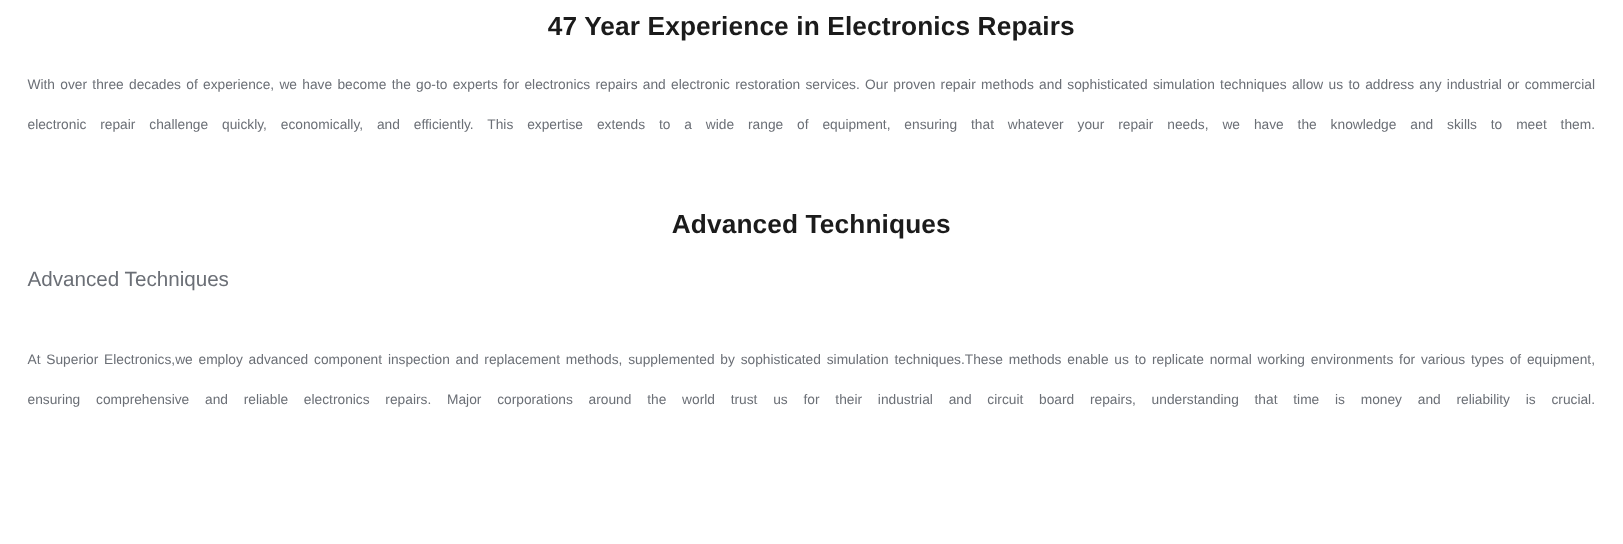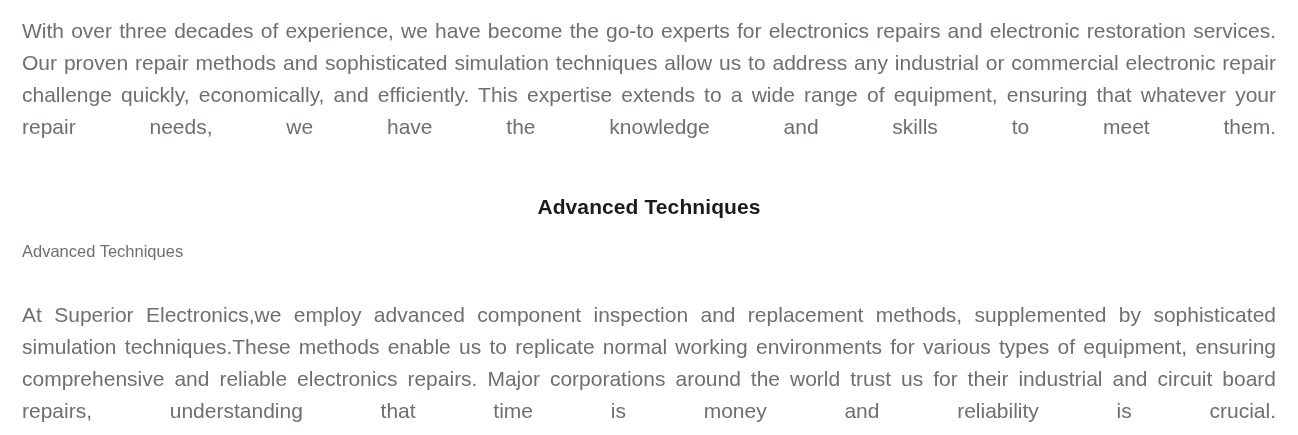--- a/index.html
+++ b/index.html
@@ -36,21 +36,21 @@
   #heading-primary {
     padding-top: 7px;
   }
   #heading-secondary {
     padding-top: 17px;
   }
 
   
   .body-paragraph {
     margin: 0;
-    font-size: 21px;
+    font-size: 11px;
     line-height: 32px;
     color: #6b6f76;
     text-align: justify;
     text-justify: inter-word;
   }
   #intro-paragraph {
     padding-top: 15px;
   }
   .body-paragraph.last-line-flush::after {
     content: "";
@@ -69,20 +69,21 @@
   #techniques-paragraph {
     padding-top: 0;
     margin-top: 32px;
   }
 </style>
 </head>
 <body>
 
 <div class="page">
 
+  <h1 class="section-heading" id="heading-primary">47 Year Experience in Electronics Repairs</h1>
 
   <p class="body-paragraph last-line-flush" id="intro-paragraph">With over three decades of experience, we have become the go-to experts for electronics repairs and electronic restoration services. Our proven repair methods and sophisticated simulation techniques allow us to address any industrial or commercial electronic repair challenge quickly, economically, and efficiently. This expertise extends to a wide range of equipment, ensuring that whatever your repair needs, we have the knowledge and skills to meet them.</p>
 
   <h2 class="section-heading" id="heading-secondary">Advanced Techniques</h2>
 
   <p class="plain-line">Advanced Techniques</p>
 
   <p class="body-paragraph last-line-flush" id="techniques-paragraph">At Superior Electronics,we employ advanced component inspection and replacement methods, supplemented by sophisticated simulation techniques.These methods enable us to replicate normal working environments for various types of equipment, ensuring comprehensive and reliable electronics repairs. Major corporations around the world trust us for their industrial and circuit board repairs, understanding that time is money and reliability is crucial.</p>
 
 </div>

